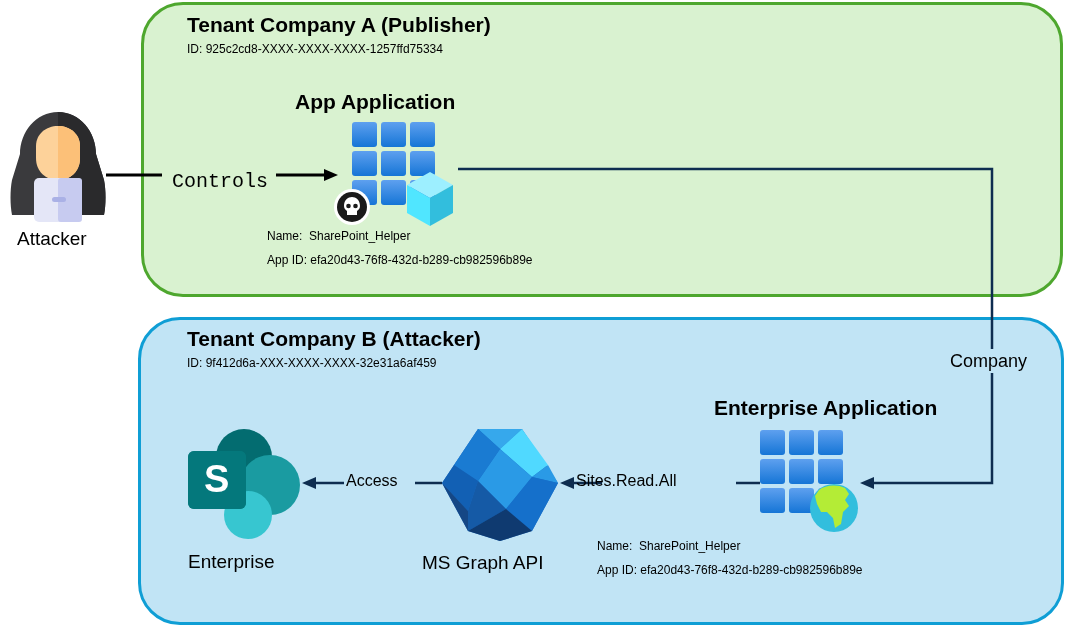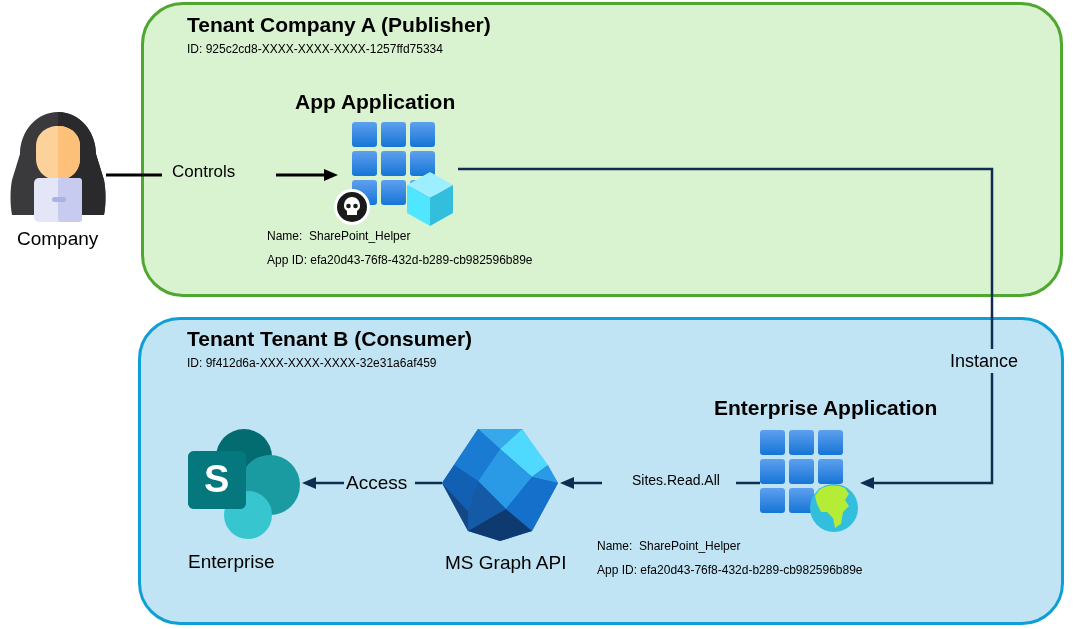--- a/index.html
+++ b/index.html
@@ -27,21 +27,21 @@
 </style>
 </head>
 <body>
 
 <div class="abs box-a"></div>
 <div class="abs box-b"></div>
 
 <div class="abs title" style="left:187px;top:13px;">Tenant Company A (Publisher)</div>
 <div class="abs txt" style="left:187px;top:42px;">ID: 925c2cd8-XXXX-XXXX-XXXX-1257ffd75334</div>
 
-<div class="abs title" style="left:187px;top:327px;">Tenant Tenant B (Consumer)</div>
+<div class="abs title" style="left:187px;top:327px;">Tenant Company B (Attacker)</div>
 <div class="abs txt" style="left:187px;top:356px;">ID: 9f412d6a-XXX-XXXX-XXXX-32e31a6af459</div>
 
 <svg width="1074" height="629">
 
   <line x1="106" y1="175" x2="162" y2="175" stroke="#000" stroke-width="3"></line>
   <line x1="276" y1="175" x2="326" y2="175" stroke="#000" stroke-width="3"></line>
   <polygon points="338,175 324,169 324,181" fill="#000"></polygon>
 
   <polyline points="458,169 992,169 992,483 872,483" fill="none" stroke="#0e2d50" stroke-width="2.5"></polyline>
   <polygon points="860,483 874,477 874,489" fill="#0e2d50"></polygon>
@@ -49,37 +49,37 @@
 
   <line x1="572" y1="483" x2="602" y2="483" stroke="#0e2d50" stroke-width="2.5"></line>
   <polygon points="560,483 574,477 574,489" fill="#0e2d50"></polygon>
   <line x1="736" y1="483" x2="760" y2="483" stroke="#0e2d50" stroke-width="2.5"></line>
 
   <line x1="314" y1="483" x2="344" y2="483" stroke="#0e2d50" stroke-width="2.5"></line>
   <polygon points="302,483 316,477 316,489" fill="#0e2d50"></polygon>
   <line x1="415" y1="483" x2="442" y2="483" stroke="#0e2d50" stroke-width="2.5"></line>
 </svg>
 
-<div class="abs" style="left:172px;top:162px;font-size:17px;">Controls</div>
-<div class="abs" style="left:950px;top:351px;font-size:18px;">Instance</div>
-<div class="abs" style="left:632px;top:472px;font-size:14px;">Sites.Read.All</div>
-<div class="abs" style="left:346px;top:472px;font-size:19px;">Access</div>
+<div class="abs" style="left:172px;top:170px;font-size:20px;font-family:Liberation Mono, monospace;">Controls</div>
+<div class="abs" style="left:950px;top:351px;font-size:18px;">Company</div>
+<div class="abs" style="left:576px;top:472px;font-size:16px;">Sites.Read.All</div>
+<div class="abs" style="left:346px;top:472px;font-size:16px;">Access</div>
 
 <div class="abs" style="left:6px;top:110px;width:104px;height:112px;">
   <svg width="104" height="112" viewBox="0 0 104 112">
     <path d="M52 2 C30 2 14 22 14 44 L6 70 C4 80 4 95 6 105 L98 105 C100 95 100 80 98 70 L90 44 C90 22 74 2 52 2 Z" fill="#3a3a3d"></path>
     <path d="M52 2 C74 2 90 22 90 44 L98 70 C100 80 100 95 98 105 L52 105 Z" fill="#2a2a2c"></path>
     <path d="M30 36 C30 24 40 16 52 16 C64 16 74 24 74 36 L74 48 C74 62 64 70 52 70 C40 70 30 62 30 48 Z" fill="#fdd29a"></path>
     <path d="M52 16 C64 16 74 24 74 36 L74 48 C74 62 64 70 52 70 Z" fill="#fcc078"></path>
     <rect x="28" y="68" width="48" height="44" rx="5" fill="#e4e6f7"></rect>
     <rect x="52" y="68" width="24" height="44" rx="3" fill="#c7cbf0"></rect>
     <rect x="46" y="87" width="14" height="5" rx="2.5" fill="#aab1e6"></rect>
   </svg>
 </div>
-<div class="abs lbl" style="left:17px;top:228px;">Company</div>
+<div class="abs lbl" style="left:17px;top:228px;">Attacker</div>
 
 <div class="abs title" style="left:295px;top:90px;">App Application</div>
 <div class="abs" style="left:335px;top:120px;width:120px;height:110px;">
   <svg width="120" height="110" viewBox="0 0 120 110">
     <defs>
       <linearGradient id="tileg" x1="0" y1="0" x2="0" y2="1">
         <stop offset="0" stop-color="#5ea0ef"></stop>
         <stop offset="1" stop-color="#1575d6"></stop>
       </linearGradient>
     </defs>
@@ -142,21 +142,21 @@
     <polygon points="60,24 92,52 66,84 38,56" fill="#2a9ae6"></polygon>
     <polygon points="38,4 60,24 38,56 14,40" fill="#1a7bd2"></polygon>
     <polygon points="14,40 38,56 28,86 2,58" fill="#1260b4"></polygon>
     <polygon points="108,40 118,58 92,52" fill="#2a9ae6"></polygon>
     <polygon points="92,52 118,58 92,106 66,84" fill="#1570cb"></polygon>
     <polygon points="38,56 66,84 28,106 28,86" fill="#155aa6"></polygon>
     <polygon points="28,86 28,106 2,58" fill="#154785"></polygon>
     <polygon points="28,106 66,84 92,106 60,116" fill="#0f3a70"></polygon>
   </svg>
 </div>
-<div class="abs lbl" style="left:422px;top:552px;margin-left:23px;">MS Graph API</div>
+<div class="abs lbl" style="left:422px;top:552px;">MS Graph API</div>
 
 <div class="abs" style="left:186px;top:427px;width:118px;height:112px;">
   <svg width="118" height="112" viewBox="0 0 118 112">
     <circle cx="58" cy="30" r="28" fill="#036c70"></circle>
     <circle cx="84" cy="58" r="30" fill="#1a9ba1"></circle>
     <circle cx="62" cy="88" r="24" fill="#37c6d0"></circle>
     <rect x="2" y="24" width="58" height="58" rx="6" fill="#0b7b7d"></rect>
     <rect x="2" y="24" width="58" height="58" rx="6" fill="#03787c" opacity="0.8"></rect>
   </svg>
   <div class="abs" style="left:18px;top:31px;font-size:38px;font-weight:bold;color:#fff;">S</div>

